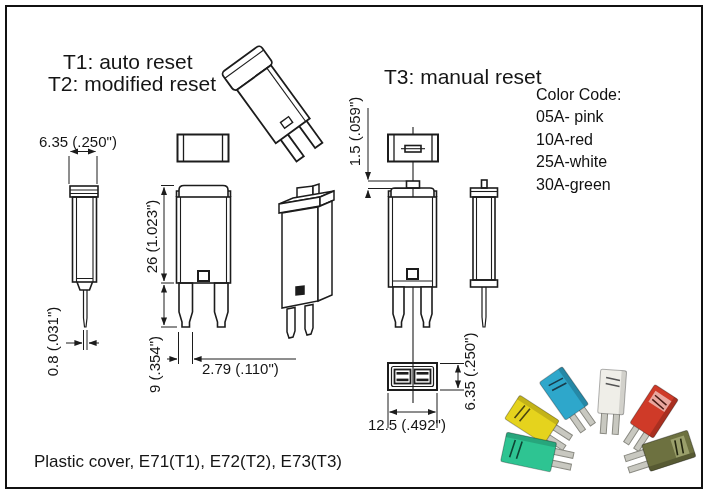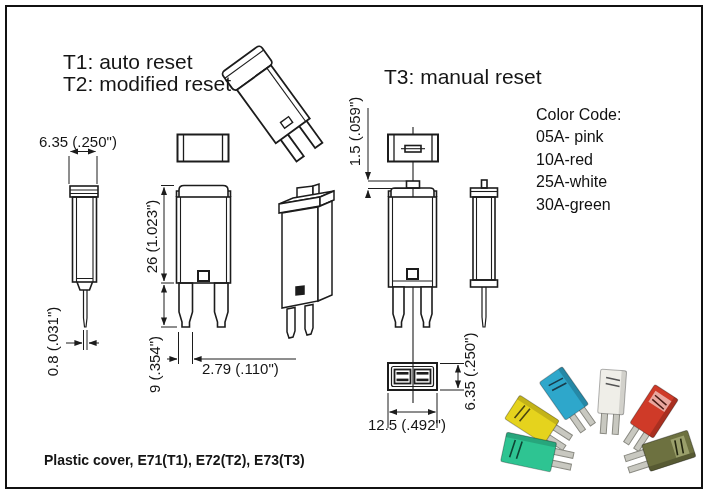--- a/index.html
+++ b/index.html
@@ -9,22 +9,22 @@
   }
   #frame{
     position:absolute;left:5px;top:5px;width:694px;height:480px;
     border:2px solid #111;pointer-events:none;
   }
   #art{position:absolute;left:0;top:0;}
   .lbl{position:absolute;white-space:nowrap;color:#151515;}
   .h{font-size:21px;}
   .dim{font-size:15px;}
   .v{transform:rotate(-90deg);text-align:center;}
-  #colorcode{position:absolute;left:536px;top:84px;font-size:16px;line-height:22.4px;margin-top:20px;}
-  #footer{position:absolute;left:44px;top:452px;font-size:14px;font-weight:bold;}
+  #colorcode{position:absolute;left:536px;top:84px;font-size:16px;line-height:22.4px;}
+  #footer{position:absolute;left:34px;top:452px;font-size:17px;}
 </style>
 </head>
 <body>
 
 <div id="stage">
 
   <svg id="art" width="709" height="494" viewBox="0 0 709 494">
     <defs>
       <marker id="ah" viewBox="0 0 10 10" refX="9.5" refY="5" markerWidth="8" markerHeight="8" orient="auto-start-reverse">
         <path d="M0,1.2 L10,5 L0,8.8 Z" fill="#1c1c1c"></path>
@@ -199,21 +199,21 @@
         <rect x="-15" y="-30" width="30" height="51" rx="2" stroke="rgba(0,0,0,0.3)" stroke-width="1" fill="#2ec492"></rect>
         <rect x="10" y="-30" width="5" height="51" fill="rgba(0,0,0,0.15)"></rect>
         <path d="M-9,-22 L9,-20 M-9,-15 L9,-13" stroke="#0e4634" stroke-width="1.6" fill="none"></path>
       </g>
     </g>
   </svg>
 
   <div id="frame"></div>
 
   <div class="lbl h" style="left:63px;top:50px;">T1: auto reset</div>
-  <div class="lbl h" style="left:63px;top:72px;">T2: modified reset</div>
+  <div class="lbl h" style="left:48px;top:72px;">T2: modified reset</div>
   <div class="lbl h" style="left:384px;top:65px;">T3: manual reset</div>
 
   <div id="colorcode">
     <div>Color Code:</div>
     <div>05A- pink</div>
     <div>10A-red</div>
     <div>25A-white</div>
     <div>30A-green</div>
   </div>
 

